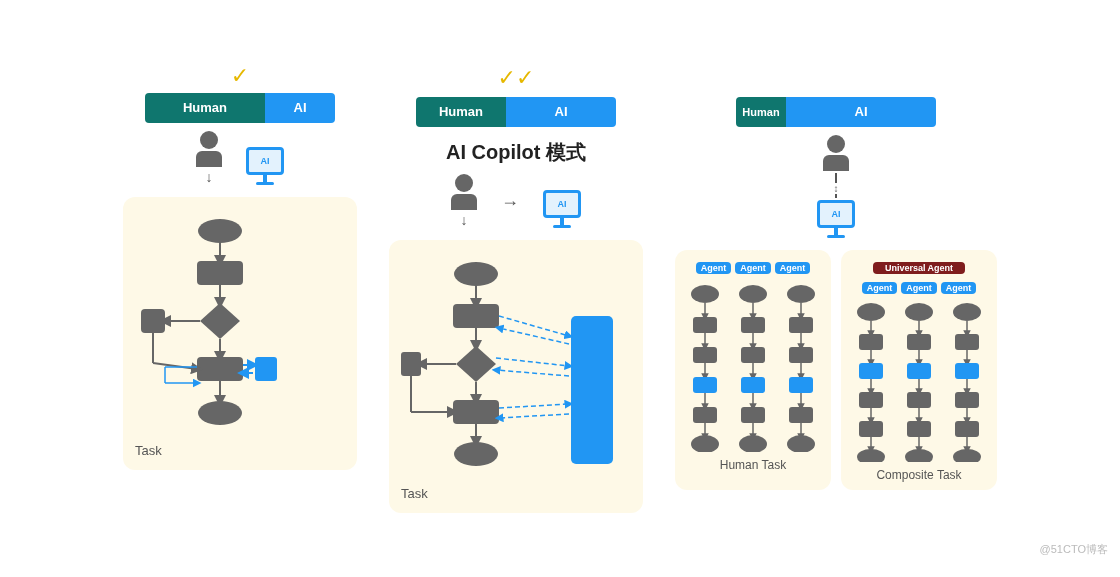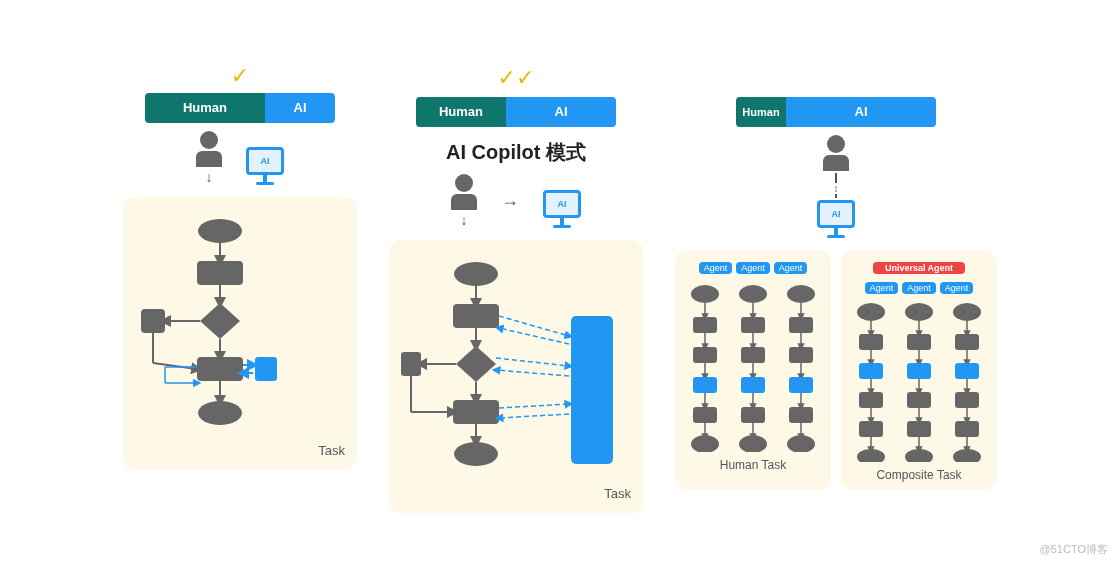--- a/index.html
+++ b/index.html
@@ -80,21 +80,21 @@
       white-space: nowrap;
     }
 
     
     .diagram-box {
       background: #fef9e7;
       border-radius: 12px;
       padding: 16px 12px 12px 12px;
       display: flex;
       flex-direction: column;
-      align-items: flex-end;
+      align-items: flex-start;
       gap: 6px;
       position: relative;
     }
     .diagram-label {
       font-size: 13px;
       color: #555;
       margin-top: 4px;
     }
 
     
@@ -184,32 +184,32 @@
       gap: 6px;
     }
     .agent-sub-label {
       font-size: 12px;
       color: #555;
     }
     .agent-tag {
       background: #2196f3;
       color: #fff;
       font-size: 9px;
-      font-weight: normal;
+      font-weight: bold;
       border-radius: 4px;
       padding: 1px 5px;
     }
     .agent-tags-row {
       display: flex;
       flex-direction: row;
       gap: 4px;
       margin-bottom: 2px;
     }
     .universal-tag {
-      background: #ef4444;
+      background: #7f1d1d;
       color: #fff;
       font-size: 9px;
       font-weight: bold;
       border-radius: 4px;
       padding: 1px 12px;
       margin-bottom: 2px;
     }
 
     .watermark {
       position: absolute;

